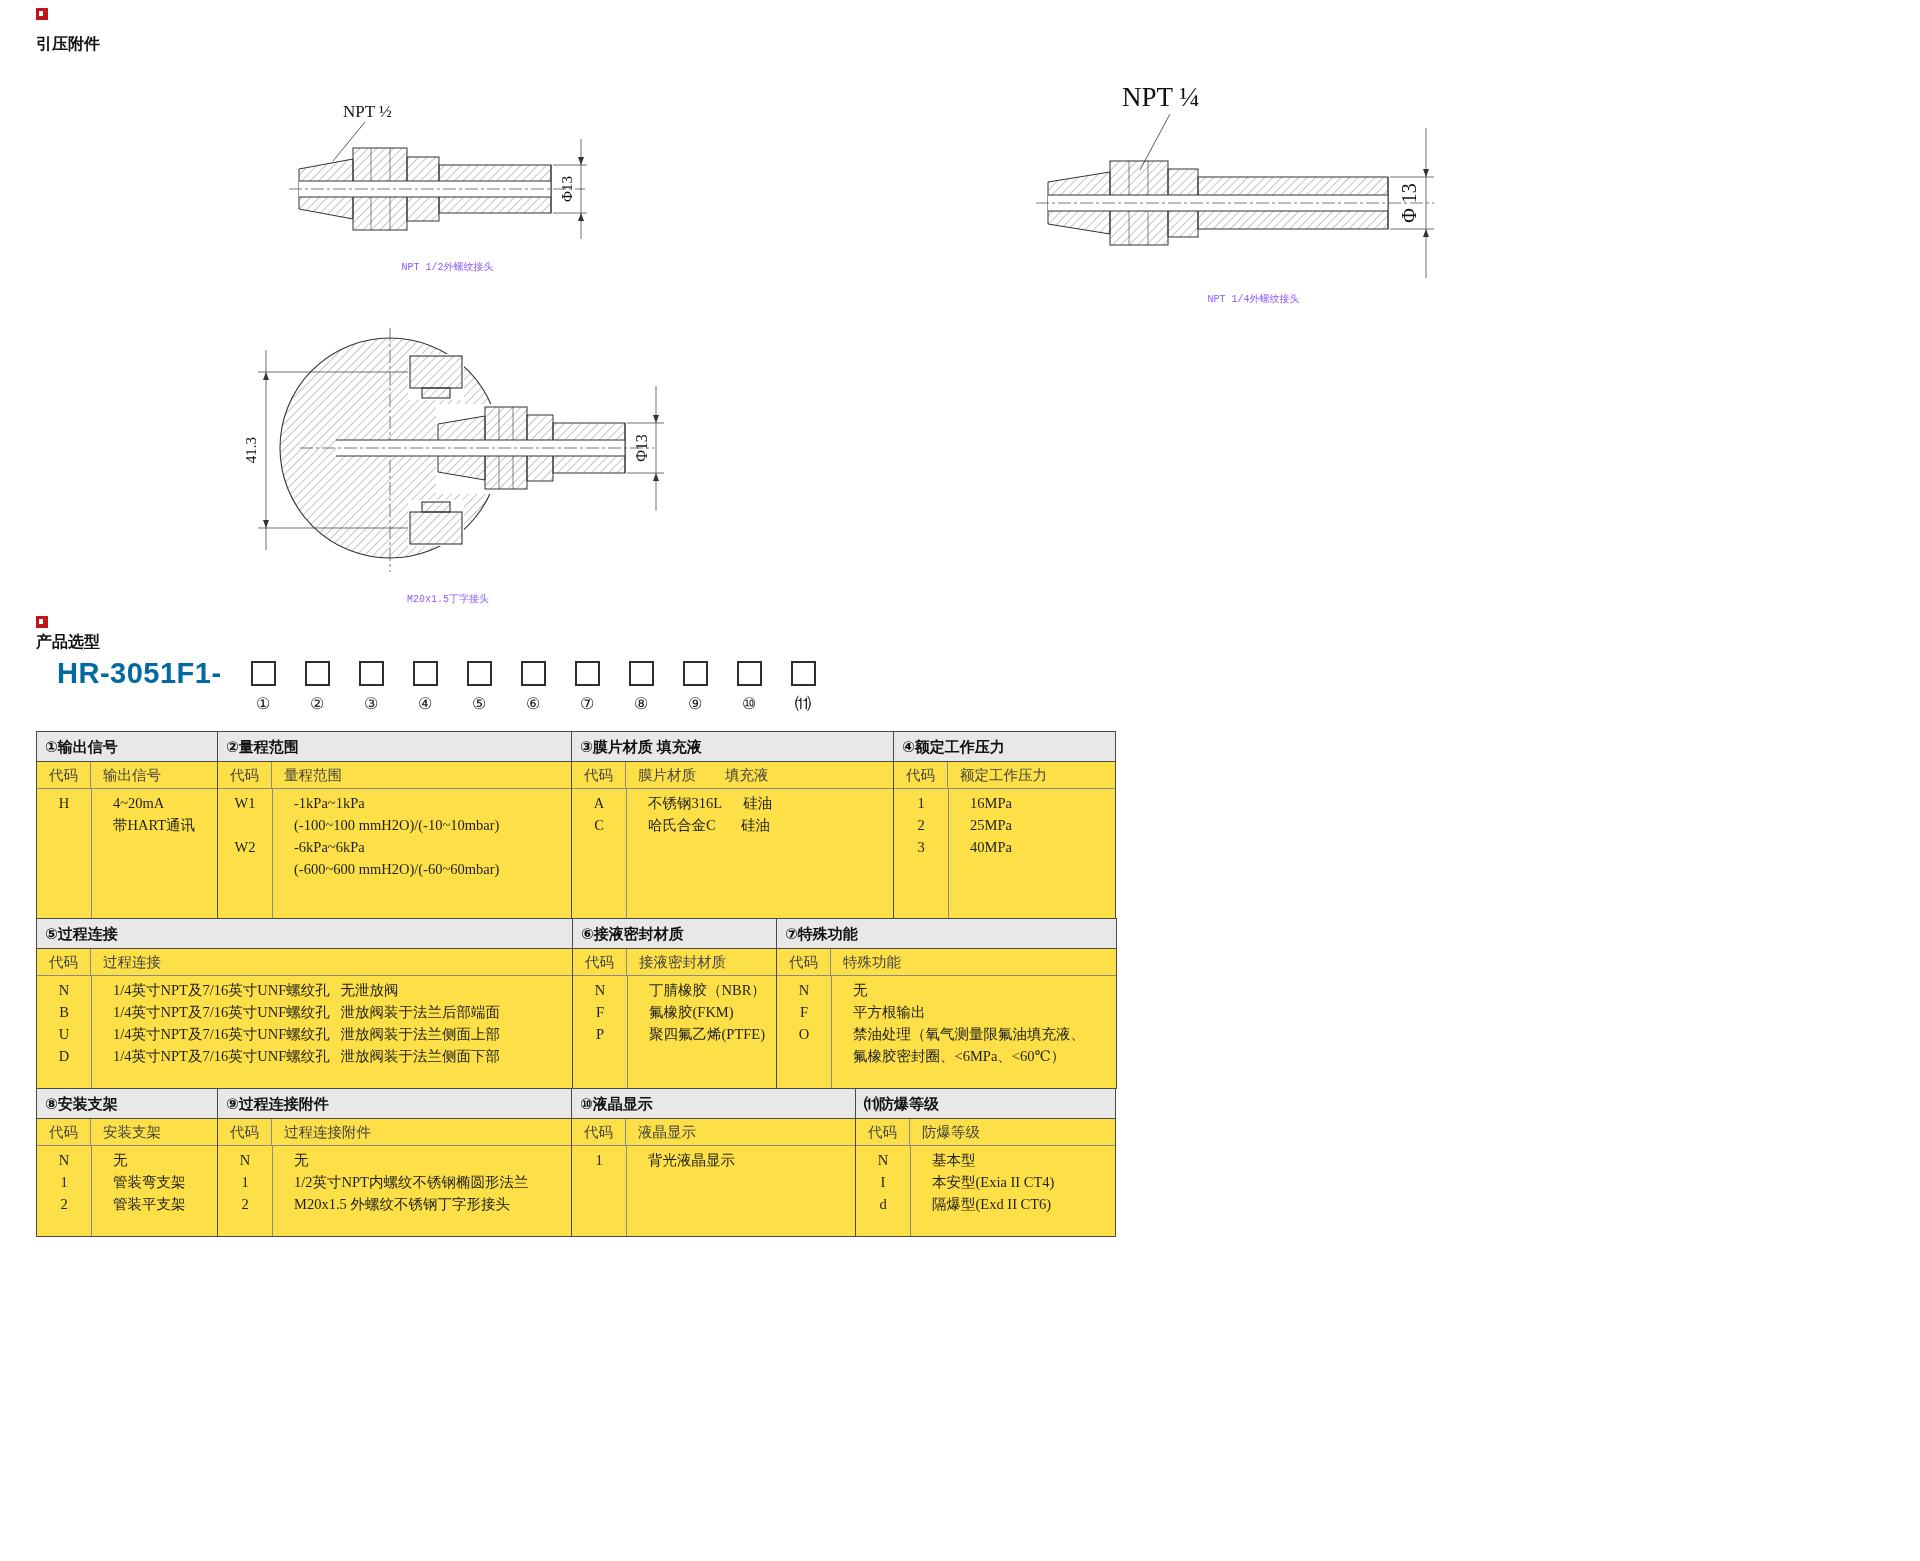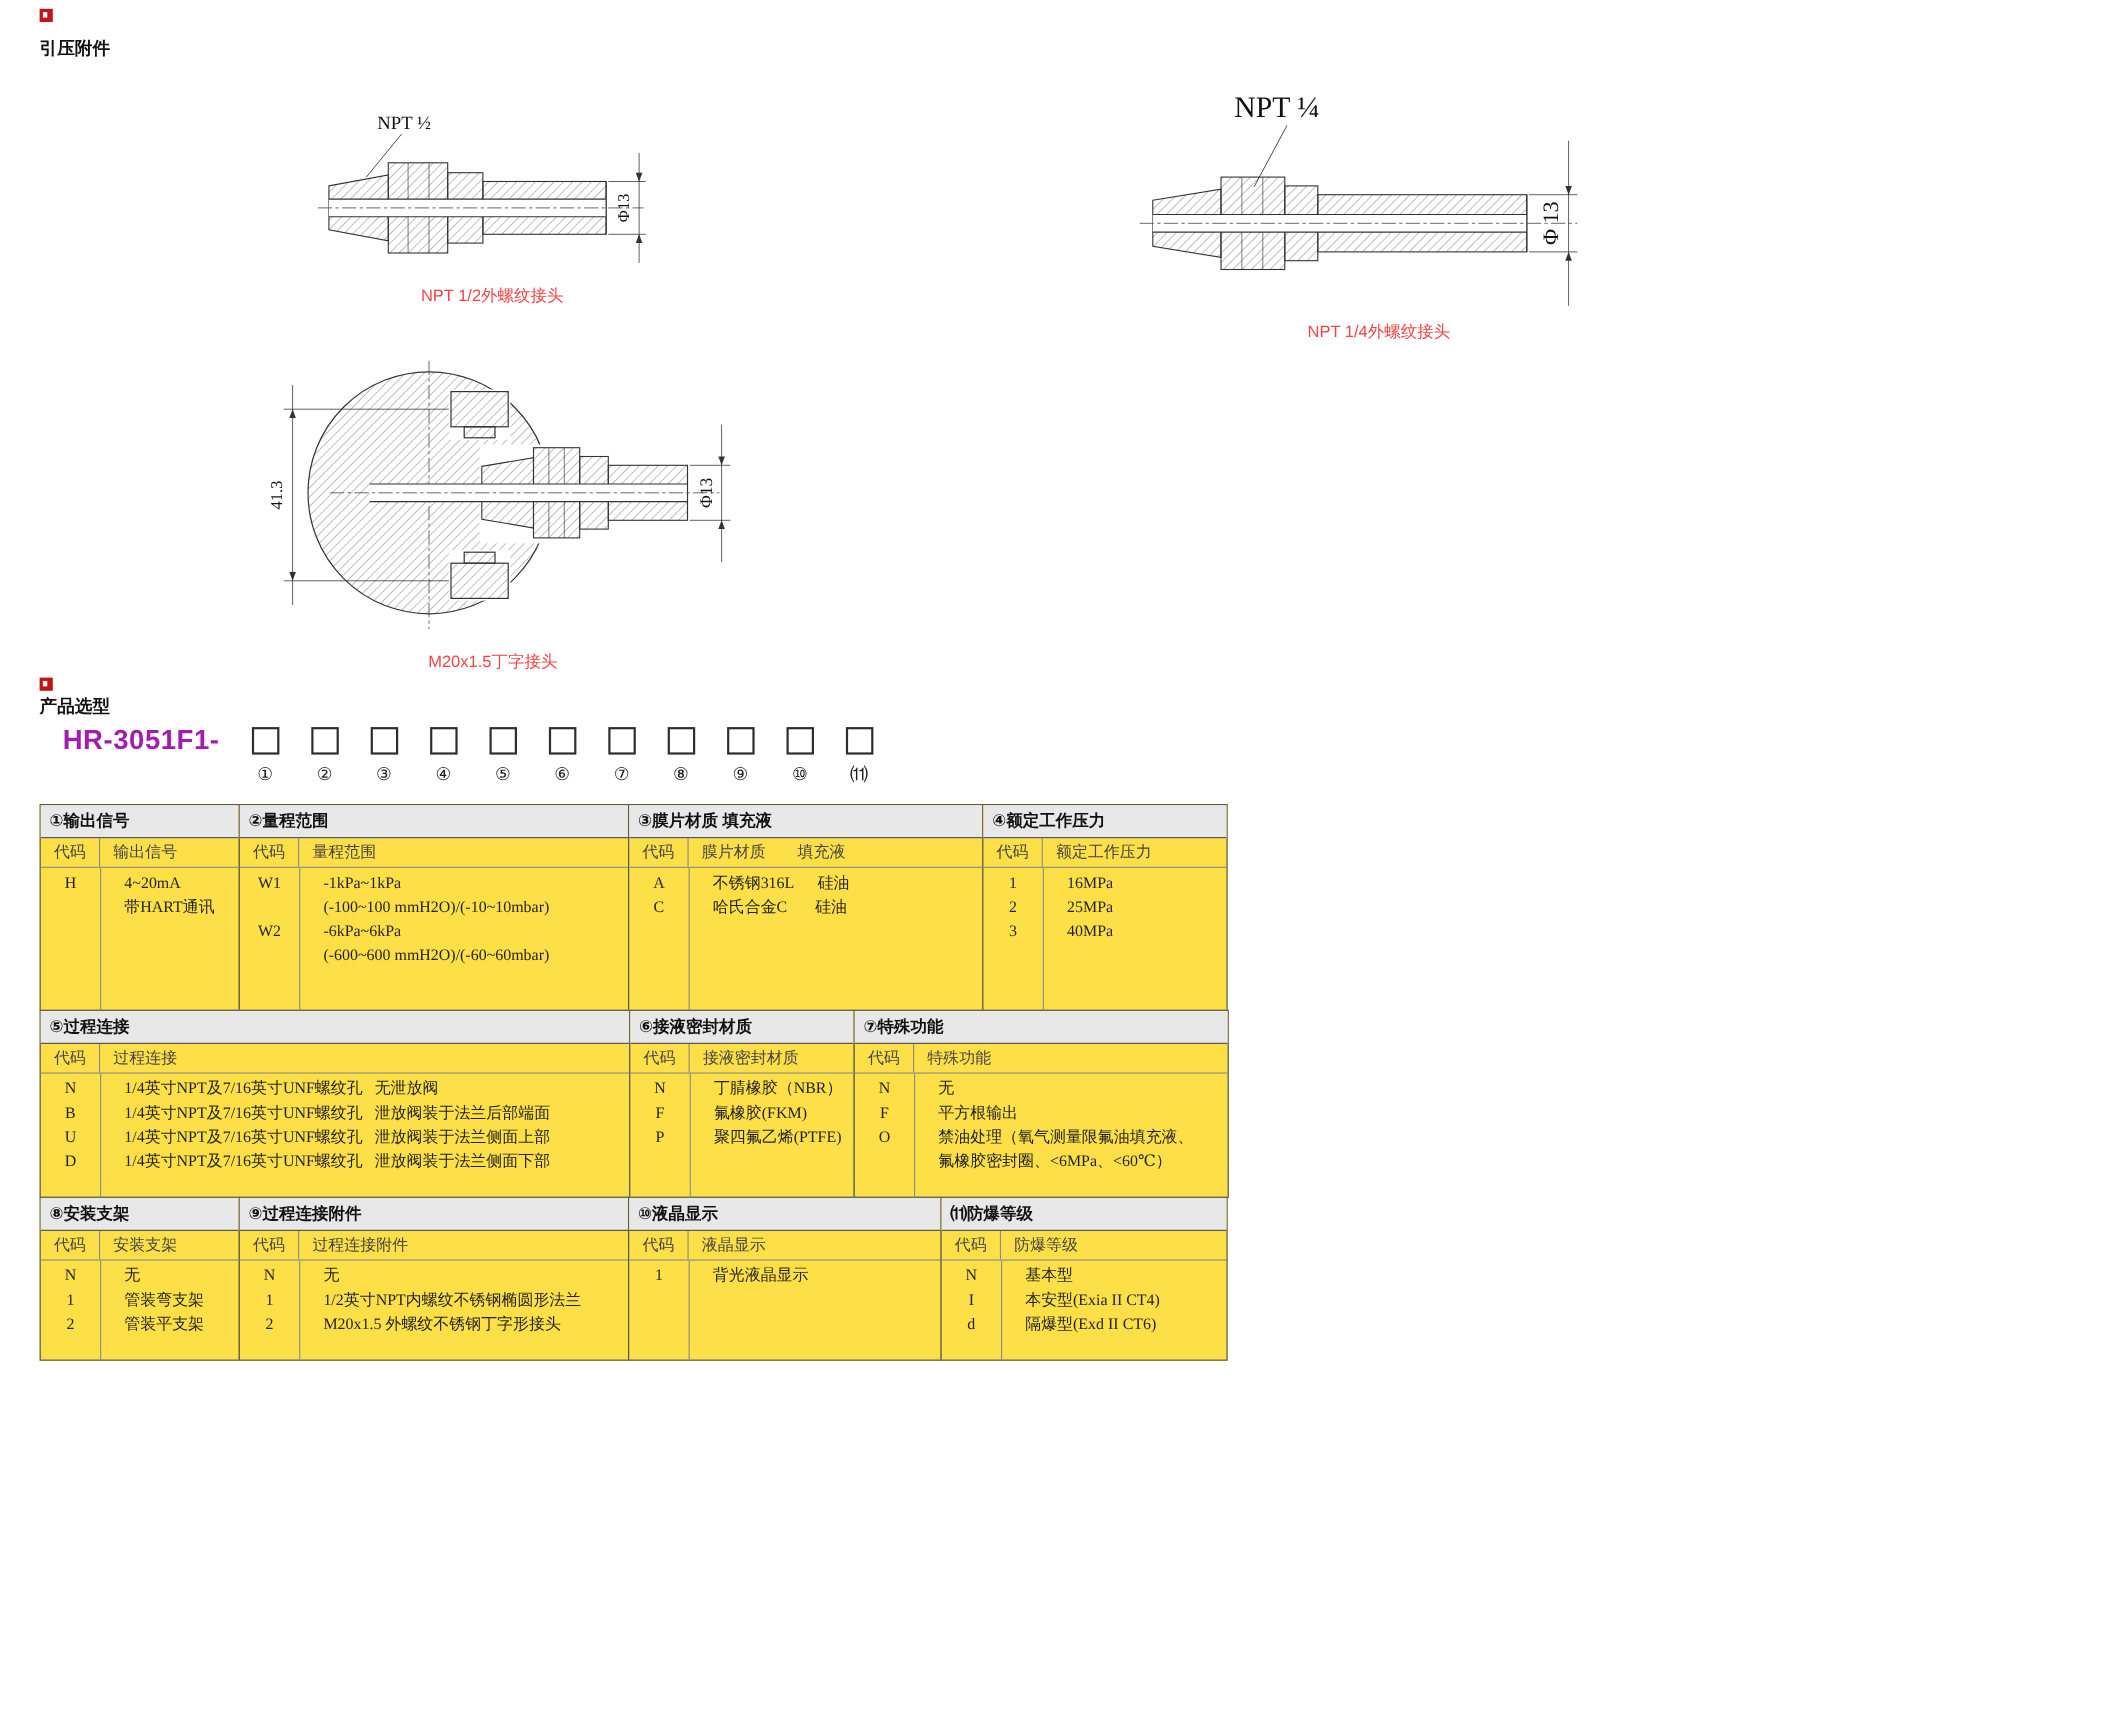--- a/index.html
+++ b/index.html
@@ -13,29 +13,29 @@
   .marker { position:absolute; width:12px; height:12px; background:#bf1616; }
   .marker::after { content:""; position:absolute; left:3px; top:3px; width:4px; height:5px; background:#fff; }
 
   .h-title {
     position:absolute; font-family:"Liberation Sans","DejaVu Sans",sans-serif;
     font-weight:bold; font-size:16px; color:#111;
   }
 
   .drawing { position:absolute; }
   .caption {
-    position:absolute; text-align:center; font-size:15px; color:#ef4444;
-    font-family:Liberation Sans, sans-serif;
+    position:absolute; text-align:center; font-size:10px; color:#8b5cf6;
+    font-family:Liberation Mono, monospace;
   }
 
   
   .model-row { position:absolute; display:flex; align-items:flex-start; }
   .model-prefix {
     font-family:"Liberation Sans","DejaVu Sans",sans-serif; font-weight:bold;
-    font-size:25px; color:#a21caf; letter-spacing:.5px; line-height:30px;
+    font-size:29px; color:#0369a1; letter-spacing:.5px; line-height:30px;
   }
   .positions { display:flex; }
   .pos { display:flex; flex-direction:column; align-items:center; margin-left:29px; }
   .pos-box { width:25px; height:25px; border:2px solid #2e2e2e; background:#fff; margin-top:3px; }
   .pos-num { margin-top:8px; font-size:16px; color:#222; }
 
   
   .selector-table { position:absolute; font-size:14.5px; }
   .band { display:flex; align-items:stretch; }
   .band + .band { margin-top:-1px; }

